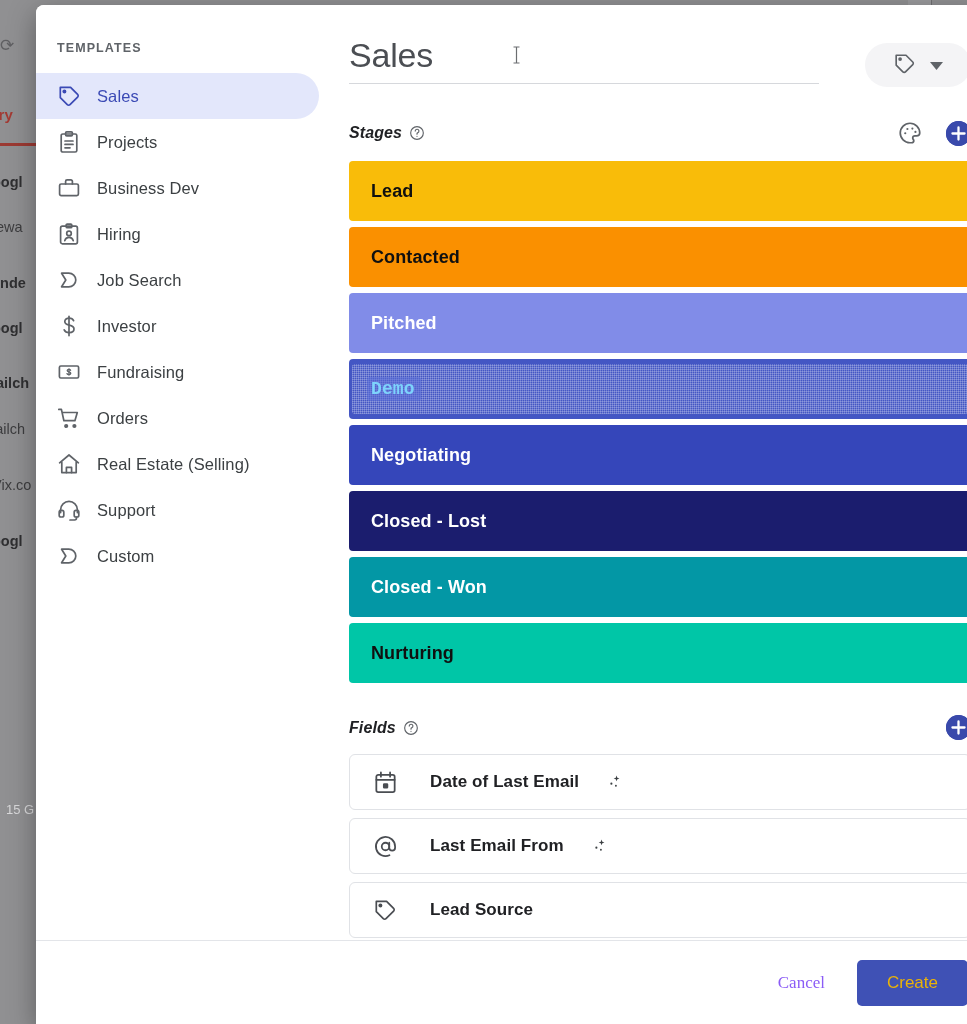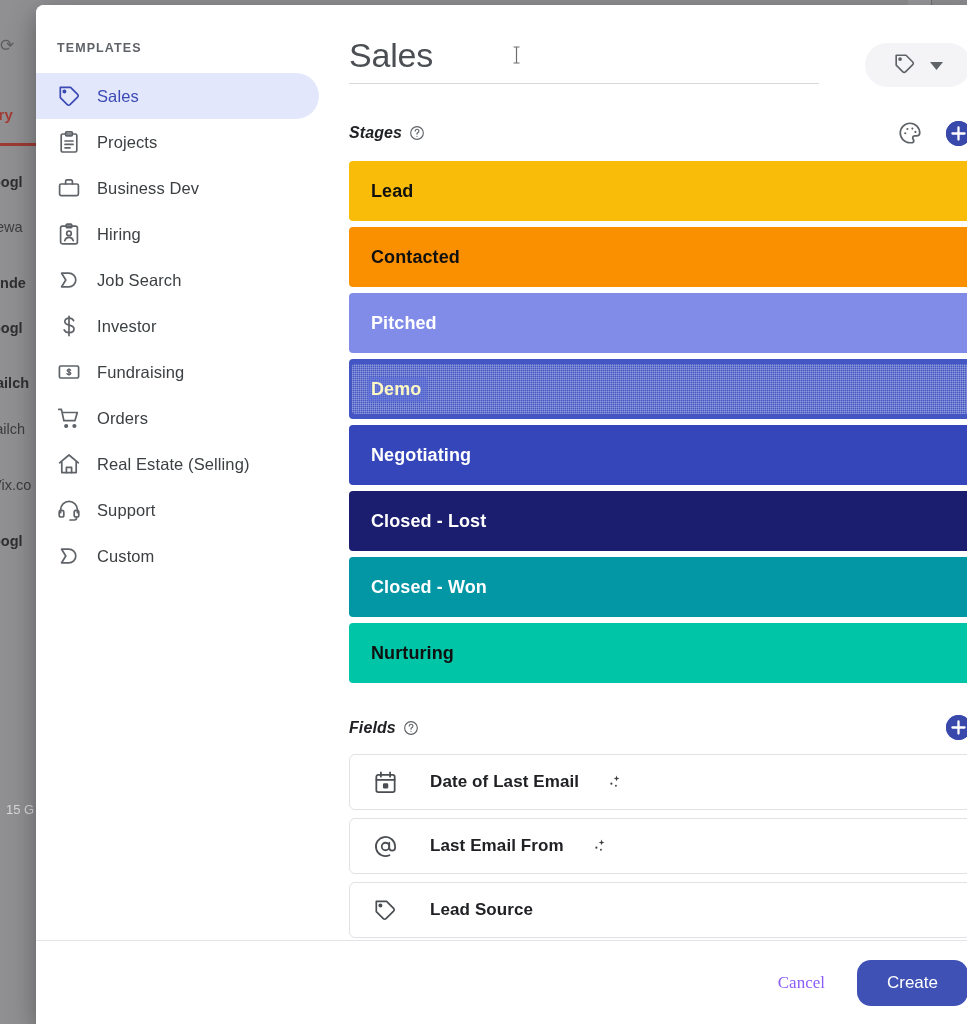--- a/index.html
+++ b/index.html
@@ -180,22 +180,22 @@
     flex: 0 0 84px; border-top: 1px solid #e3e5e9;
     display: flex; align-items: center; justify-content: flex-end;
     gap: 14px; padding-right: 25px; background: #fff;
   }
   #cancel-button {
     background: transparent; border: 0; cursor: pointer;
     color: #8b5cf6; font-size: 17px; padding: 10px 18px; border-radius: 4px;
     font-family: Liberation Serif, serif;
   }
   #create-button {
-    background: #3f51b5; border: 0; cursor: pointer; color: #ffffff;
-    font-size: 17px; padding: 13px 30px; border-radius: 14px;
+    background: #3f51b5; border: 0; cursor: pointer; color: #eab308;
+    font-size: 17px; padding: 13px 30px; border-radius: 5px;
     font-family: "Liberation Sans", sans-serif;
   }
 </style>
 </head>
 <body>
 
 <div id="backdrop">
   <div id="bd-left">
     <div class="bd-refresh">⟳</div>
     <div class="bd-tab">ary</div>
@@ -399,21 +399,21 @@
           <div class="stage" style="background: rgb(249, 188, 9);">
             <span class="stage-label" style="color: rgb(16, 16, 16);">Lead</span>
           </div>
           <div class="stage" style="background: rgb(250, 144, 0);">
             <span class="stage-label" style="color: rgb(16, 16, 16);">Contacted</span>
           </div>
           <div class="stage" style="background: rgb(129, 140, 232);">
             <span class="stage-label" style="color: rgb(255, 255, 255);">Pitched</span>
           </div>
           <div class="stage dragging" style="background: rgb(68, 86, 196);">
-            <span class="stage-label" style="color: #fef9c3;">Demo</span>
+            <span class="stage-label" style="color: #7dd3fc; font-family: Liberation Mono, monospace;">Demo</span>
           </div>
           <div class="stage" style="background: rgb(53, 70, 186);">
             <span class="stage-label" style="color: rgb(255, 255, 255);">Negotiating</span>
           </div>
           <div class="stage" style="background: rgb(27, 29, 110);">
             <span class="stage-label" style="color: rgb(255, 255, 255);">Closed - Lost</span>
           </div>
           <div class="stage" style="background: rgb(3, 151, 165);">
             <span class="stage-label" style="color: rgb(255, 255, 255);">Closed - Won</span>
           </div>

